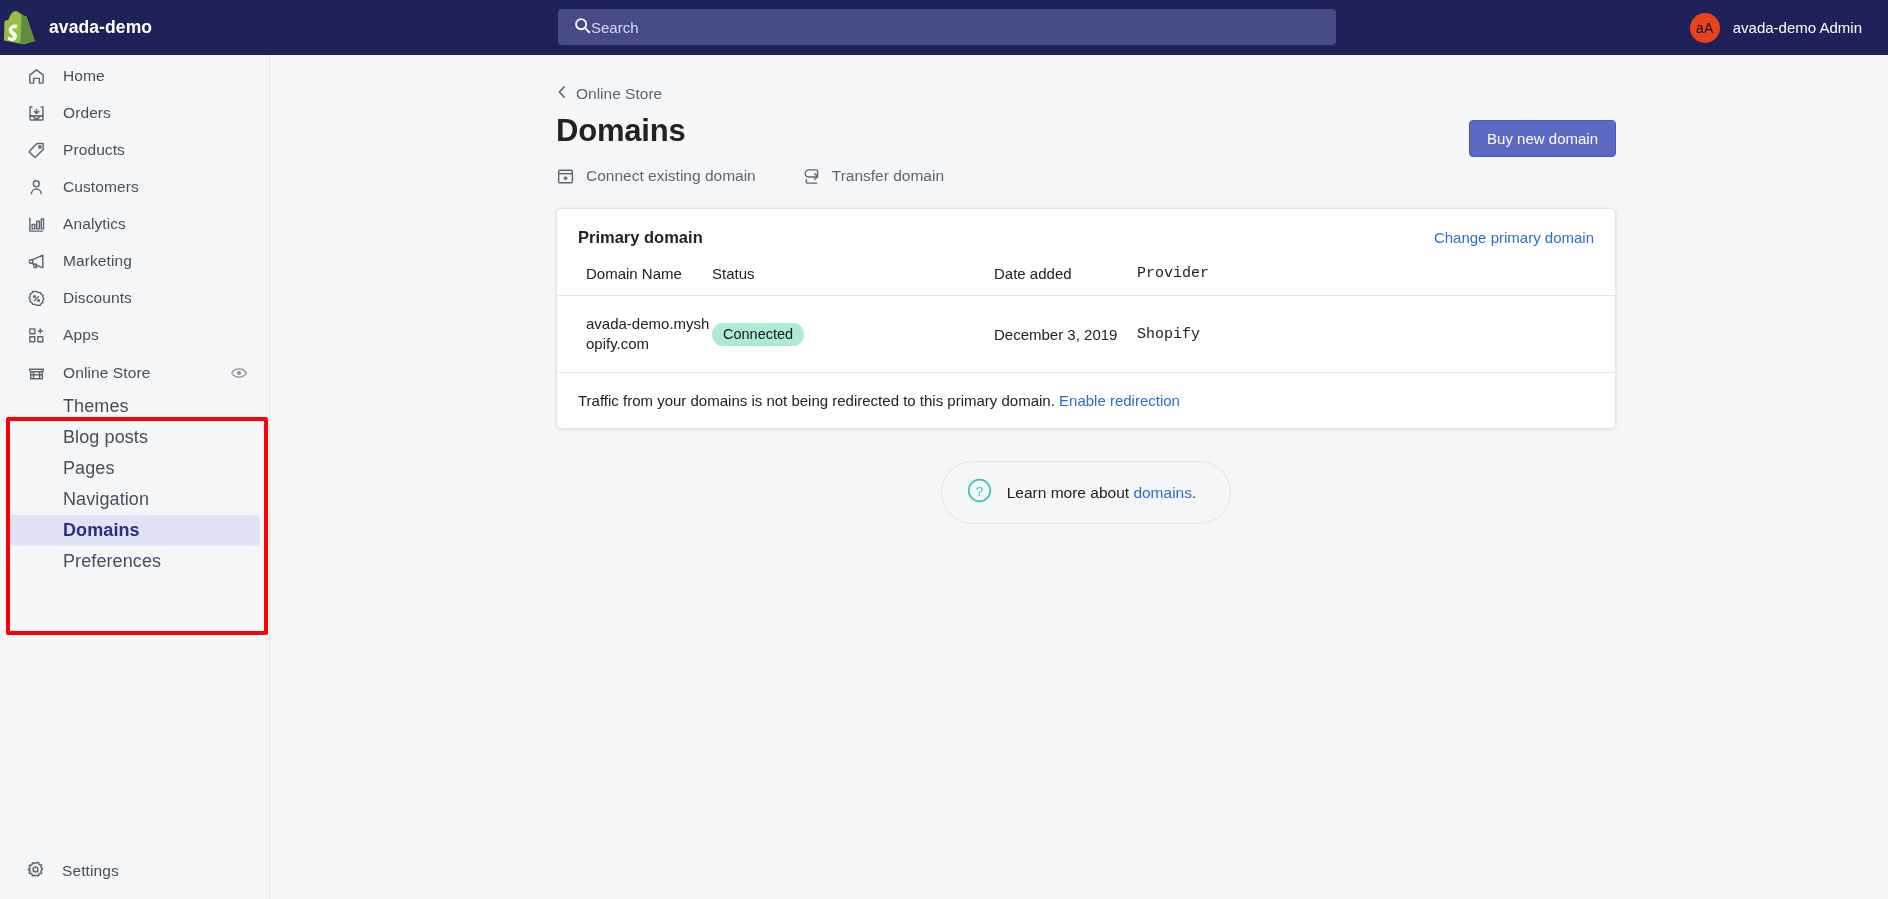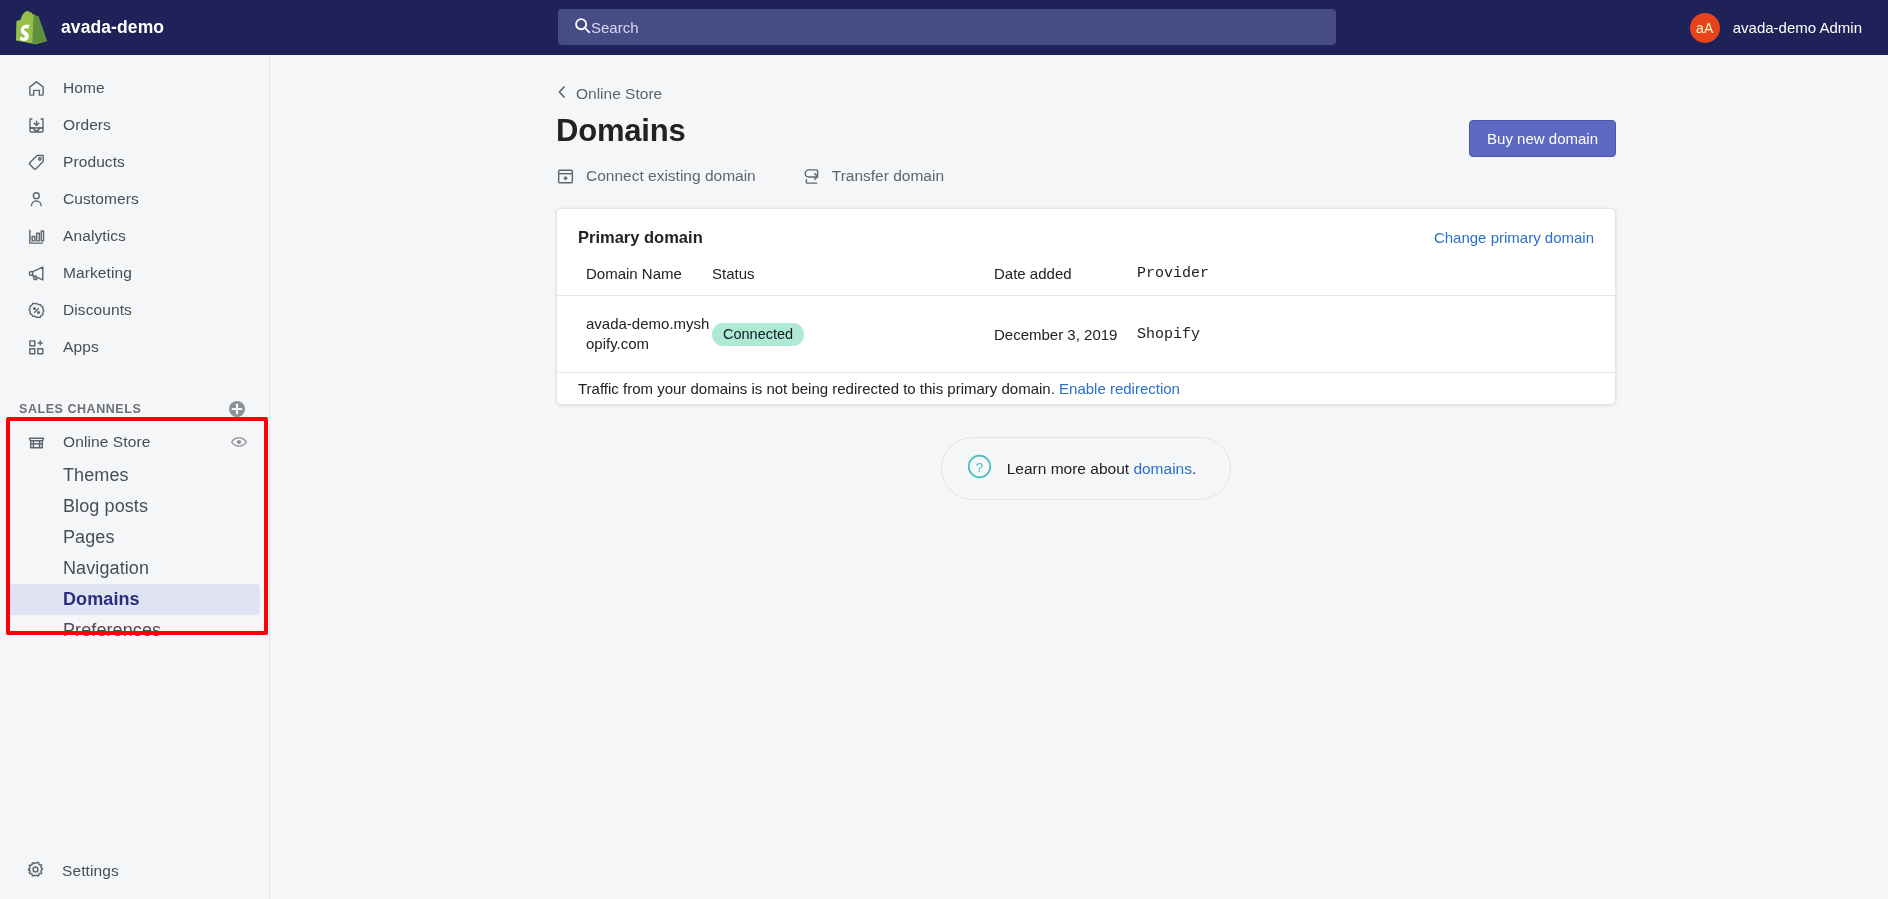--- a/index.html
+++ b/index.html
@@ -14,21 +14,21 @@
   
   .topbar {
     position: absolute; top: 0; left: 0;
     width: 1888px; height: 55px;
     background: #1f2259;
     display: flex; align-items: center;
   }
   .brand {
     width: 270px; height: 55px;
     display: flex; align-items: center; gap: 14px;
-    padding-left: 16px;
+    padding-left: 4px;
   }
   .shop-logo {
     width: 31px; height: 34px; position: relative; flex: none;
   }
   .brand-name {
     color: #ffffff; font-size: 17.5px; font-weight: bold;
     letter-spacing: .1px;
   }
   .searchwrap {
     position: absolute; left: 558px; top: 9px;
@@ -40,34 +40,34 @@
   .searchwrap svg { flex: none; }
   .search-placeholder {
     color: #d7d9ee; font-size: 15px;
   }
   .account {
     position: absolute; right: 26px; top: 0; height: 55px;
     display: flex; align-items: center; gap: 13px; cursor: pointer;
   }
   .avatar {
     width: 30px; height: 30px; border-radius: 50%;
-    background: #e8431a; color: #fef9c3;
+    background: #e8431a; color: #0f172a;
     display: flex; align-items: center; justify-content: center;
     font-size: 14px; letter-spacing: .2px;
   }
   .account-name { color: #fff; font-size: 15px; }
 
   
   .sidebar {
     position: absolute; top: 55px; left: 0;
     width: 270px; height: 844px;
     background: #f4f6f8;
     border-right: 1px solid #e1e3e5;
   }
-  .nav-main { padding-top: 15px; }
+  .nav-main { padding-top: 3px; }
   .nav-item {
     height: 36px; margin: 0 9px 1px 9px;
     display: flex; align-items: center; gap: 17px;
     padding-left: 17px; border-radius: 4px;
     cursor: pointer; position: relative;
   }
   .nav-item .ico { width: 20px; height: 20px; flex: none;
                    display: flex; align-items: center; justify-content: center; }
   .nav-label { font-size: 15.5px; color: #454f5b; letter-spacing: .1px; }
 
@@ -167,21 +167,21 @@
   .col-status{ width: 282px; }
   .col-date  { width: 143px; }
   .col-prov  { width: auto; font-family: Liberation Mono, monospace; }
   .domain-name { line-height: 20px; word-break: break-all; }
   .badge {
     display: inline-block; background: #aee9d1; color: #0f172a;
     border-radius: 11px; padding: 3px 11px 4px 11px; font-size: 14.5px;
     line-height: 16px;
   }
   .card-foot {
-    border-top: 1px solid #e3e5e7; padding: 7px 21px;
+    border-top: 1px solid #e3e5e7; padding: 19px 21px;
     font-size: 15px; color: #202223;
   }
   .card-foot a { color: #2c6ecb; text-decoration: none; cursor: pointer; }
 
   .help-wrap { display: flex; justify-content: center; margin-top: 32px; }
   .help-pill {
     display: flex; align-items: center; gap: 14px;
     border: 1px solid #e1e3e5; border-radius: 34px;
     padding: 15px 34px 15px 24px; background: transparent;
     cursor: pointer;
@@ -305,29 +305,20 @@
           <rect x="3" y="3" width="5.2" height="5.2"></rect>
           <rect x="3" y="11.4" width="5.2" height="5.2"></rect>
           <rect x="11.4" y="11.4" width="5.2" height="5.2"></rect>
           <path d="M14 2.6v5.2M11.4 5.2h5.2"></path>
         </svg>
       </span>
       <span class="nav-label">Apps</span>
     </div>
   </div>
 
-  <div class="section-head">
-    <span class="section-title">SALES CHANNELS</span>
-    <span class="plus-btn">
-      <svg width="20" height="20" viewBox="0 0 20 20">
-        <circle cx="10" cy="10" r="8" fill="#8c9196"></circle>
-        <path d="M10 5.6v8.8M5.6 10h8.8" stroke="#f4f6f8" stroke-width="2.1" stroke-linecap="round"></path>
-      </svg>
-    </span>
-  </div>
 
   <div class="redbox"></div>
 
   <div class="channel-row">
     <span class="ico">
       <svg width="19" height="19" viewBox="0 0 20 20" fill="none" stroke="#5c6670" stroke-width="1.5" stroke-linejoin="round">
         <path d="M2.6 5.6h14.8l-.9 2.6H3.5z"></path>
         <path d="M3.9 8.2v7.4h12.2V8.2"></path>
         <path d="M3.9 11.4h12.2"></path>
         <path d="M6.8 8.2v3.2M13.2 8.2v3.2M6.8 11.4v4.2M13.2 11.4v4.2"></path>

